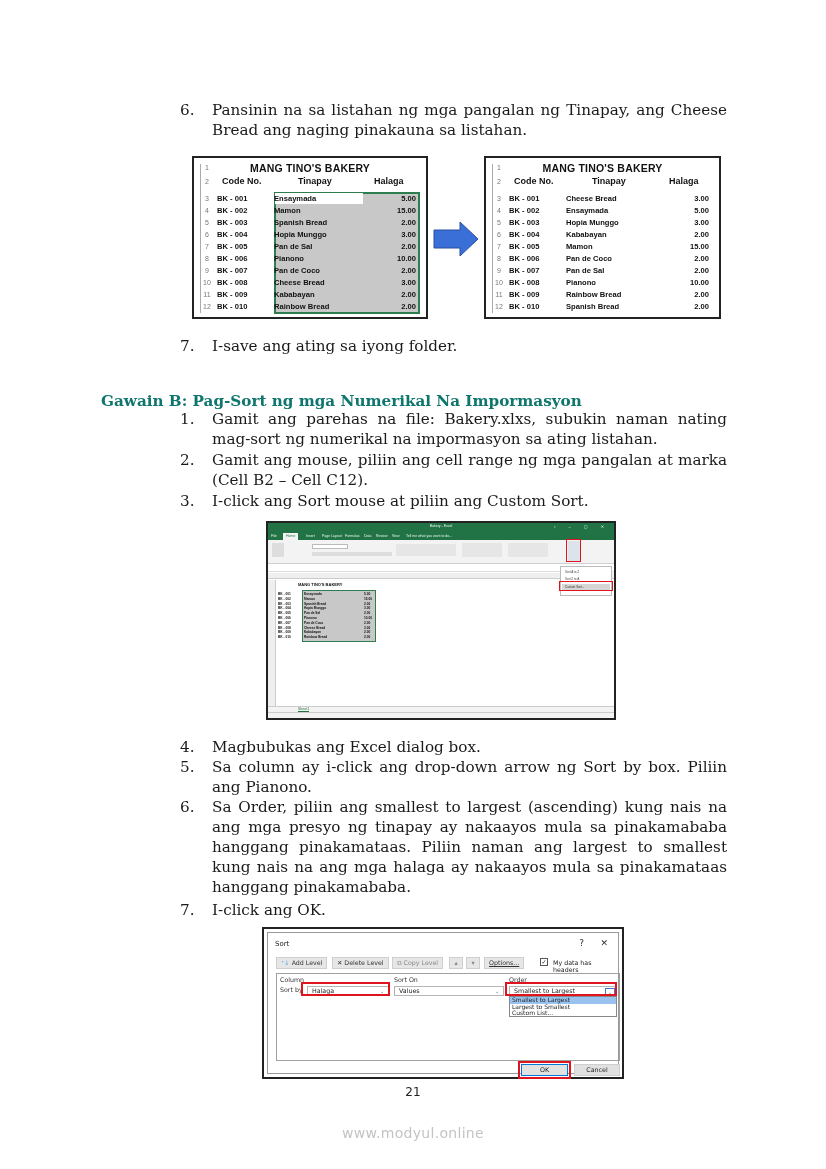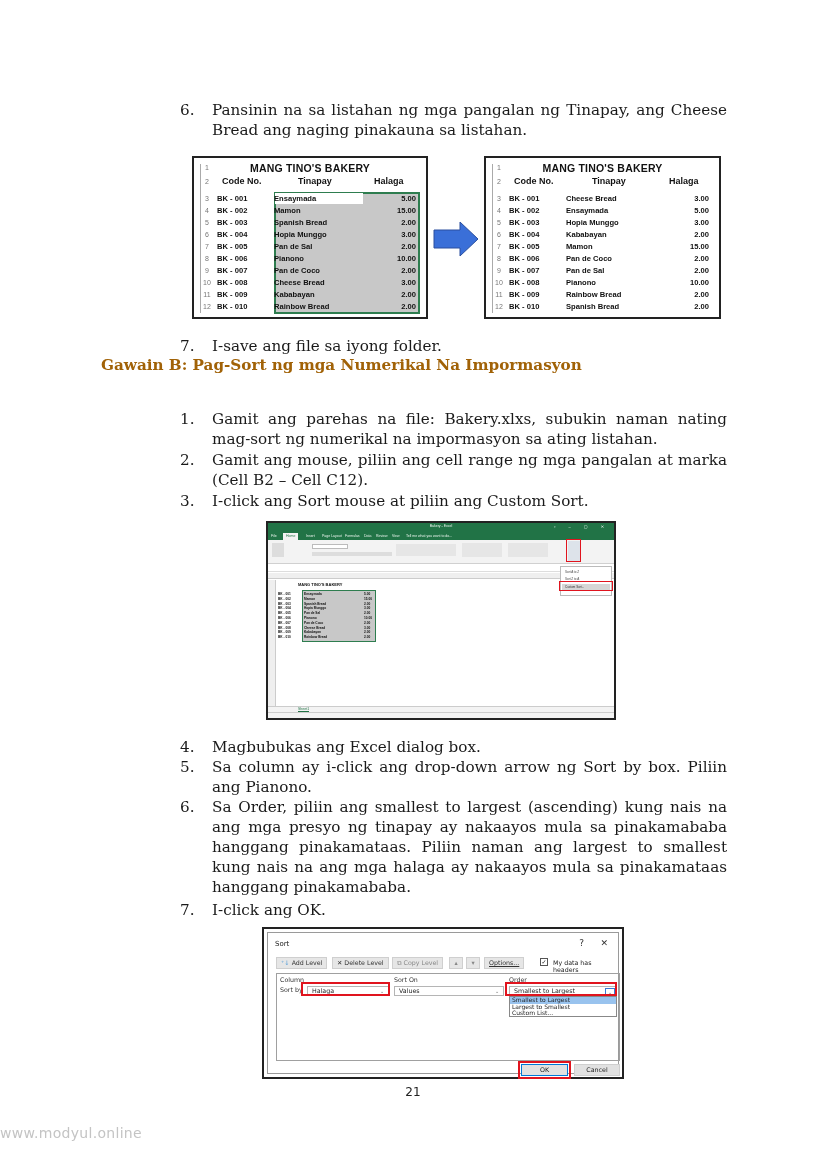--- a/index.html
+++ b/index.html
@@ -2,21 +2,21 @@
 <html><head>
   <meta charset="utf-8">
   <style>
     * { box-sizing: border-box; margin: 0; padding: 0; }
     html, body { width: 826px; height: 1169px; background: #ffffff; overflow: hidden; }
     body { position: relative; font-family: "DejaVu Serif", serif; color: #111; }
     .abs { position: absolute; }
     .para { position: absolute; font-family: "DejaVu Serif", serif; font-size: 15.2px; line-height: 20px; color: #1a1a1a; text-align: justify; }
     .para .num { position: absolute; left: 0; }
     .para .txt { display: block; margin-left: 32px; }
-    .heading { position: absolute; left: 101px; top: 356px; font-family: "DejaVu Serif", serif; font-weight: bold; font-size: 15.2px; color: #a16207; }
+    .heading { position: absolute; left: 101px; top: 392px; font-family: "DejaVu Serif", serif; font-weight: bold; font-size: 15.2px; color: #0f766e; }
 
     
     .xl-img { position: absolute; border: 2px solid #222; background: #fff; font-family: "Liberation Sans", sans-serif; }
     .xl-row { position: absolute; left: 0; right: 0; height: 12px; font-size: 7.6px; font-weight: bold; line-height: 12px; }
     .xl-rownum { position: absolute; left: 0; width: 14px; text-align: center; color: #777; font-weight: normal; font-size: 7px; }
     .xl-code { position: absolute; left: 17px; }
     .xl-name { position: absolute; left: 74px; }
     .xl-price { position: absolute; right: 6px; text-align: right; }
     .xl-title { position: absolute; left: 0; right: 0; text-align: center; font-size: 10.5px; font-weight: 900; top: 4px; letter-spacing: 0.2px; }
     .xl-head { position: absolute; font-size: 9px; font-weight: bold; top: 18px; }
@@ -53,21 +53,21 @@
     .dlg-label { position: absolute; font-size: 6.3px; color: #333; }
     .dlg-select { position: absolute; height: 10px; border: 1px solid #b5b5b5; background: #fff; font-size: 6.3px; line-height: 8px; padding-left: 4px; color: #222; }
     .dlg-arrow { position: absolute; right: 1px; top: 1px; width: 10px; height: 7px; font-size: 5px; line-height: 7px; text-align: center; color: #666; }
     .dd-list { position: absolute; left: 241px; top: 62px; width: 109px; height: 21px; border: 1px solid #888; background: #fff; font-size: 6px; line-height: 6.5px; }
     .dd-opt { padding-left: 2px; color: #222; }
     .dd-opt.sel { background: #99c3ee; }
     .ok-btn { position: absolute; left: 253px; top: 131px; width: 47px; height: 12px; background: #e1e1e1; border: 1px solid #0078d7; font-size: 6.3px; line-height: 10px; text-align: center; color: #222; }
     .cancel-btn { position: absolute; left: 306px; top: 131px; width: 46px; height: 12px; background: #e1e1e1; border: 1px solid #cfcfcf; font-size: 6.3px; line-height: 10px; text-align: center; color: #222; }
 
     .page-num { position: absolute; left: 0; right: 0; top: 1085px; text-align: center; font-family: "DejaVu Sans", sans-serif; font-size: 12px; color: #222; }
-    .watermark { position: absolute; left: 0; right: 0; top: 1125px; text-align: left; font-family: "DejaVu Sans", sans-serif; font-size: 14px; color: #c4c4c4; letter-spacing: 0.3px; }
+    .watermark { position: absolute; left: 0; right: 0; top: 1125px; text-align: center; font-family: "DejaVu Sans", sans-serif; font-size: 14px; color: #c4c4c4; letter-spacing: 0.3px; }
   </style>
 </head>
 <body>
 
 <div class="para" style="left:180px; top:100px; width:547px;">
   <span class="num">6.</span>
   <span class="txt">Pansinin na sa listahan ng mga pangalan ng Tinapay, ang Cheese Bread ang naging pinakauna sa listahan.</span>
 </div>
 
 <div class="xl-img" style="left:192px; top:156px; width:236px; height:163px;">
@@ -217,21 +217,21 @@
         <span class="xl-rownum">12</span>
         <span class="xl-code">BK - 010</span>
         <span class="xl-name">Spanish Bread</span>
         <span class="xl-price">2.00</span>
       </div>
     </div>
 </div>
 
 <div class="para" style="left:180px; top:336px; width:547px;">
   <span class="num">7.</span>
-  <span class="txt">I-save ang file sa iyong folder.</span>
+  <span class="txt">I-save ang ating sa iyong folder.</span>
 </div>
 
 <div class="heading">Gawain B: Pag-Sort ng mga Numerikal Na Impormasyon</div>
 
 <div class="para" style="left:180px; top:409px; width:547px;">
   <span class="num">1.</span>
   <span class="txt">Gamit ang parehas na file: Bakery.xlxs, subukin naman nating mag-sort ng numerikal na impormasyon sa ating listahan.</span>
 </div>
 <div class="para" style="left:180px; top:450px; width:547px;">
   <span class="num">2.</span>

